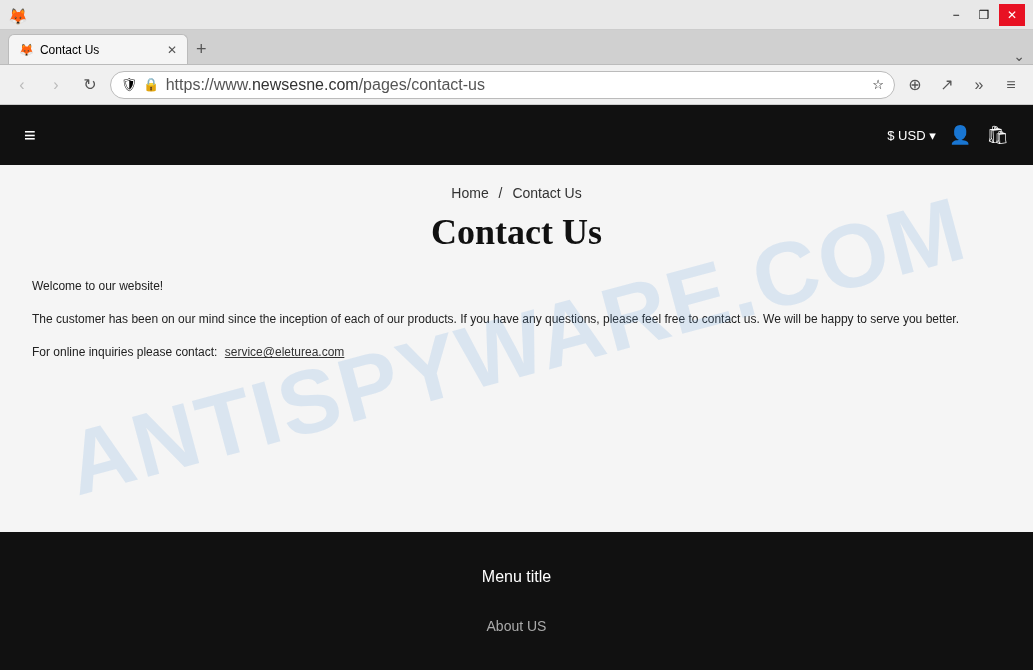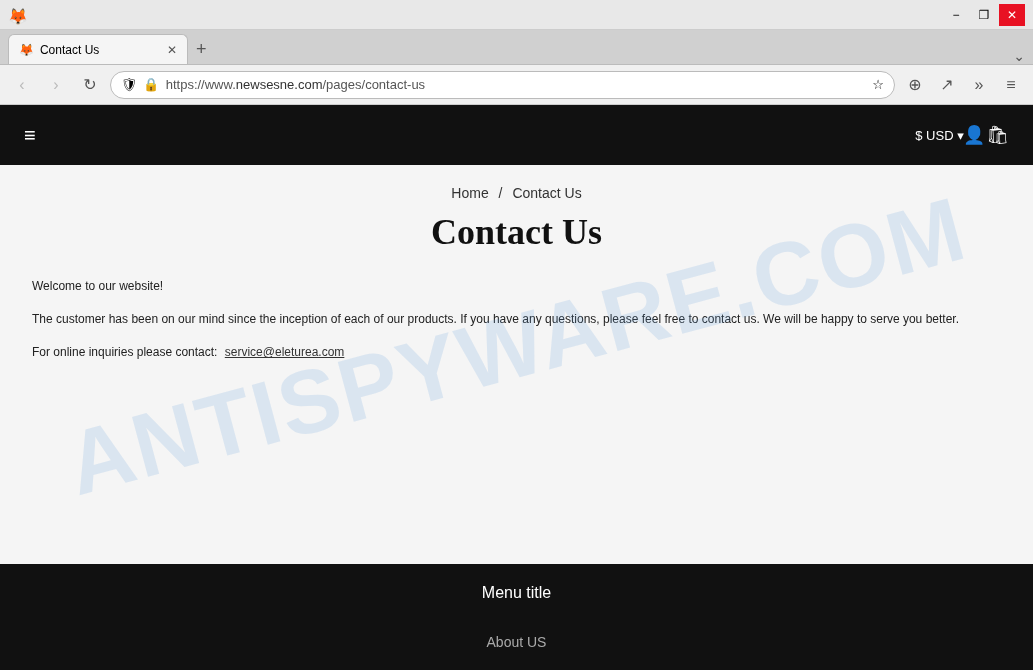--- a/index.html
+++ b/index.html
@@ -127,21 +127,21 @@
       border: 1px solid #bbb;
       border-radius: 18px;
       height: 28px;
       display: flex;
       align-items: center;
       padding: 0 10px;
       gap: 6px;
       font-size: 13px;
     }
     .address-url {
-      font-size: 13px;
+      font-size: 16px;
       color: #333;
     }
     .address-icons {
       margin-left: auto;
       display: flex;
       gap: 4px;
       align-items: center;
     }
     .toolbar-icons {
       display: flex;
@@ -187,21 +187,21 @@
       font-weight: bold;
       letter-spacing: 2px;
       font-family: Georgia, serif;
       position: absolute;
       left: 50%;
       transform: translateX(-50%);
     }
     .site-header-right {
       display: flex;
       align-items: center;
-      gap: 0;
+      gap: 14px;
       margin-left: auto;
     }
     .currency-btn {
       background: transparent;
       border: none;
       color: white;
       font-size: 13px;
       cursor: pointer;
     }
     .header-icon {
@@ -265,21 +265,21 @@
       pointer-events: none;
       z-index: 10;
       transform: rotate(-15deg);
       white-space: nowrap;
     }
 
     
     .site-footer {
       background: #111;
       color: white;
-      padding: 20px 32px;
+      padding: 36px 32px;
     }
     .footer-menu-title {
       text-align: center;
       font-size: 16px;
       margin-bottom: 10px;
     }
     .footer-link {
       text-align: center;
       font-size: 14px;
       color: #aaa;

